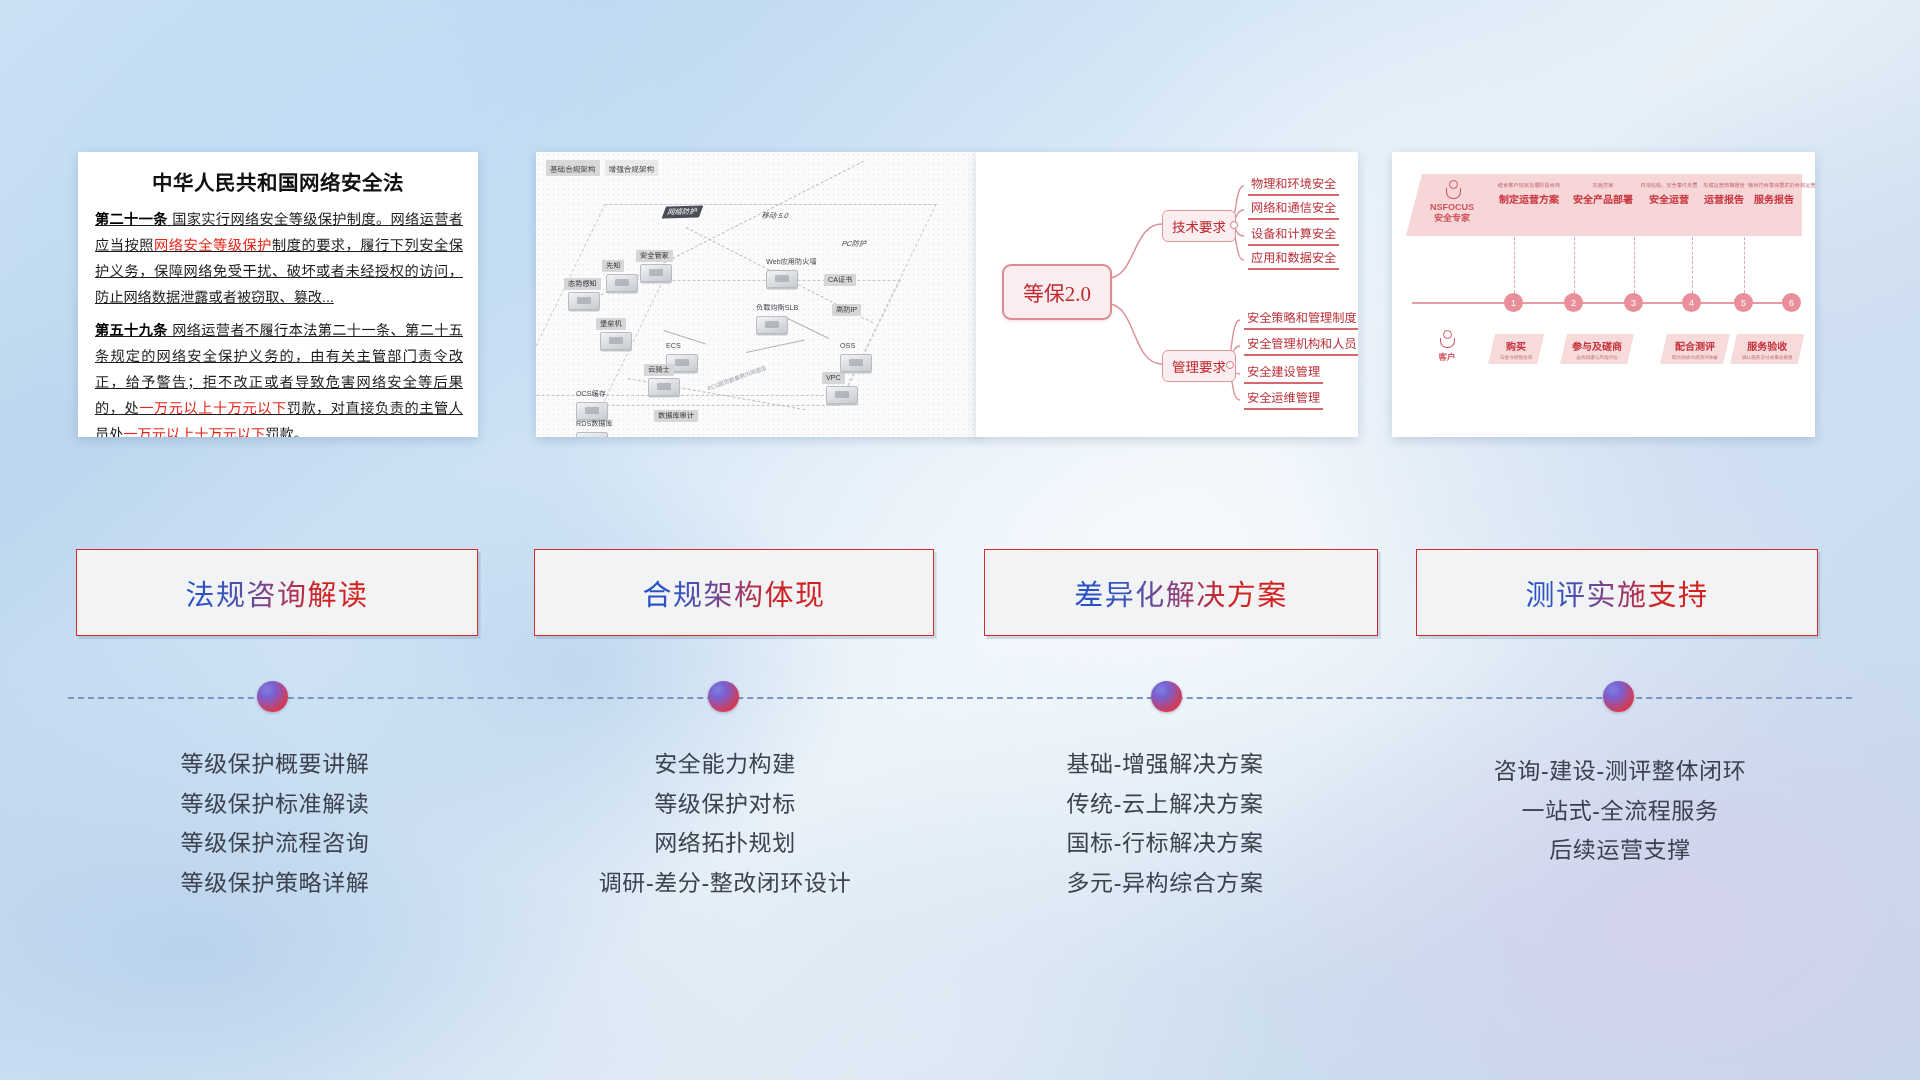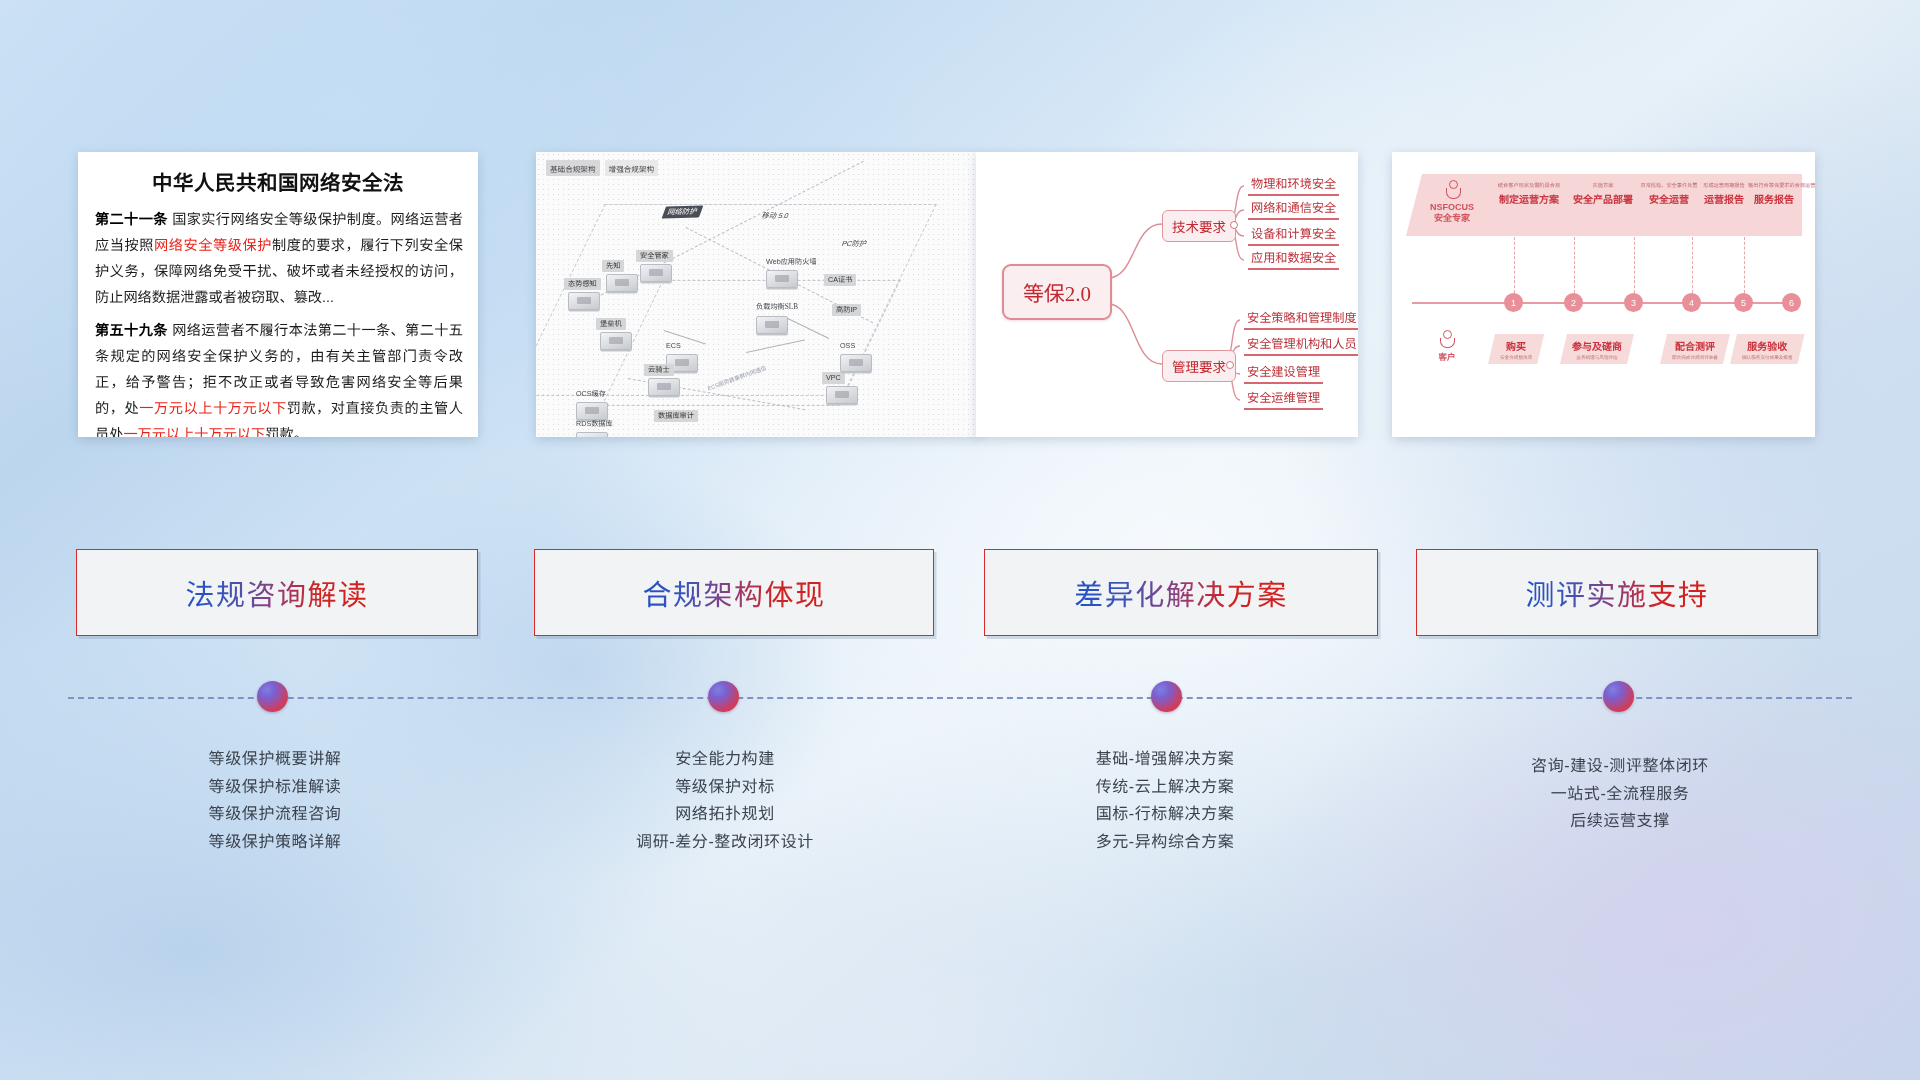--- a/index.html
+++ b/index.html
@@ -56,21 +56,21 @@
 
   
   .law-title{
     text-align:center;font-weight:bold;font-size:20.5px;color:#111;
     margin:14px 0 11px;letter-spacing:.5px;
   }
   .law-body{
     padding:0 15px 0 17px;font-size:14.2px;line-height:1.82;color:#1d1d1d;
     text-align:justify;
   }
-  .law-body p{margin:8px 0 5px;}
+  .law-body p{margin:8px 0 5px;text-decoration:underline;}
   .law-body b{font-weight:bold;color:#000;}
   .hl{color:#e8241a;}
 
   
   .arch{position:relative;width:100%;height:100%;background:#fbfbfc;}
   .arch .tabs{position:absolute;left:10px;top:8px;display:flex;gap:5px;}
   .arch .tab{
     font-size:7.6px;color:#4a4a4a;background:#e9e9ea;
     padding:2.5px 4px;border-radius:1px;white-space:nowrap;
   }
@@ -221,21 +221,21 @@
     box-shadow:0 1px 3px rgba(80,60,120,.35);
   }
   .tl-1{left:257px;}
   .tl-2{left:708px;}
   .tl-3{left:1151px;}
   .tl-4{left:1603px;}
 
   
   .col{position:absolute;top:745px;text-align:center;}
   .col li{
-    list-style:none;font-size:16px;color:#3c434f;
+    list-style:none;font-size:23px;color:#3c434f;
     line-height:1.72;letter-spacing:.6px;white-space:nowrap;
   }
   .col ul{margin:0;padding:0;}
   .c-1{left:60px;width:430px;}
   .c-2{left:510px;width:430px;}
   .c-3{left:950px;width:430px;}
   .c-4{left:1395px;width:450px;top:752px;}
 </style>
 </head>
 <body>
@@ -326,21 +326,21 @@
         <div class="cube"></div>
       </div>
       <div class="nodebox" style="left:118px;top:258px;">
         <span class="lbl">数据库审计</span>
       </div>
 
       <div class="nodebox" style="left:226px;top:104px;">
         <span class="lbl light">Web应用防火墙</span>
         <div class="cube"></div>
       </div>
-      <div class="nodebox" style="left:216px;top:150px;font-family:Liberation Serif, serif;">
+      <div class="nodebox" style="left:216px;top:150px;">
         <span class="lbl light">负载均衡SLB</span>
         <div class="cube"></div>
       </div>
       <div class="nodebox" style="left:288px;top:122px;">
         <span class="lbl">CA证书</span>
       </div>
       <div class="nodebox" style="left:296px;top:152px;">
         <span class="lbl">高防IP</span>
       </div>
       <div class="nodebox" style="left:286px;top:220px;">

